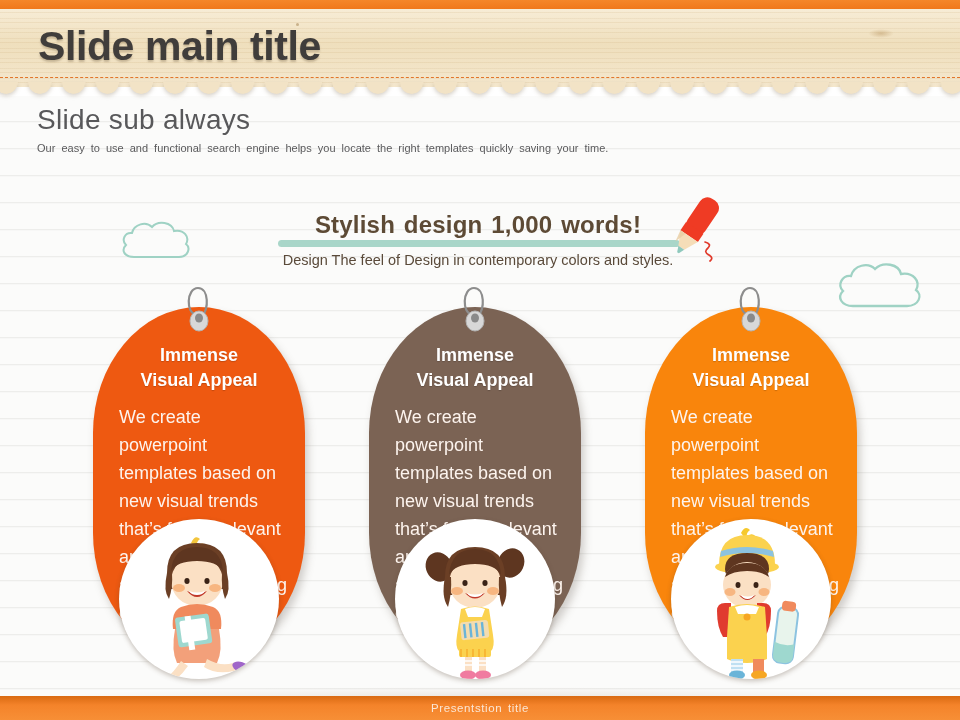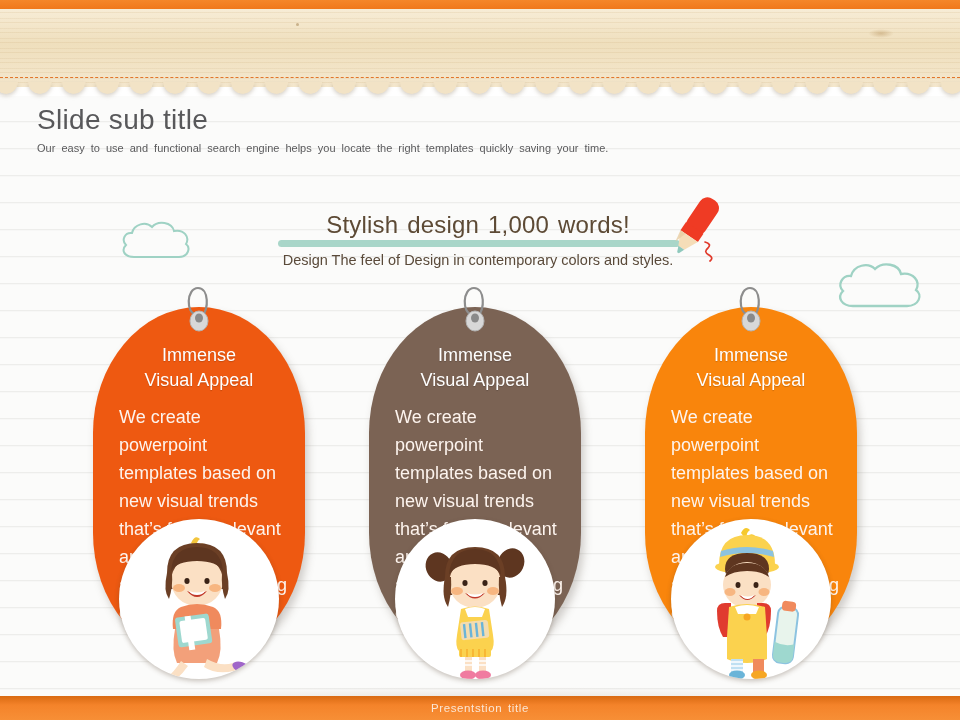--- a/index.html
+++ b/index.html
@@ -122,21 +122,21 @@
   .cloud { position: absolute; }
   .cloud svg { display: block; }
 
   
   .headline {
     position: absolute;
     left: 278px; top: 211px;
     width: 400px;
     text-align: center;
     font-size: 24px;
-    font-weight: normal;
+    font-weight: bold;
     color: #5d4a35;
     letter-spacing: 0.2px;
     word-spacing: 2px;
   }
   .headline-rule {
     position: absolute;
     left: 278px; top: 240px;
     width: 402px; height: 7px;
     border-radius: 4px;
     background: #a9d6c9;
@@ -164,21 +164,21 @@
   .card-1 { left: 93px;  top: 307px; background: #ee5911; }
   .card-2 { left: 369px; top: 307px; background: #7b6354; }
   .card-3 { left: 645px; top: 307px; background: #f9850c; }
 
   .card-title {
     position: absolute;
     left: 0; top: 36px;
     width: 212px;
     text-align: center;
     font-size: 18px;
-    font-weight: normal;
+    font-weight: bold;
     color: #ffffff;
     line-height: 25px;
     text-shadow: 0 1px 1px rgba(0,0,0,0.18);
   }
   .card-body {
     position: absolute;
     left: 26px; top: 96px;
     width: 170px;
     font-size: 18px;
     color: #fdf4ee;
@@ -237,21 +237,22 @@
 
   <div class="top-bar"></div>
 
   <div class="wood">
     <div class="wood-knot"></div>
     <div class="wood-dot"></div>
   </div>
   <div class="stitch"></div>
   <div class="scallop"></div>
 
-  <div class="sub-title">Slide sub title</div>
+  <div class="main-title">Slide main title</div>
+  <div class="sub-title">Slide sub always</div>
   <div class="sub-desc">Our easy to use and functional search engine helps you locate the right templates quickly saving your time.</div>
 
   <div class="cloud" style="left:118px; top:219px;">
     <svg width="76" height="42" viewBox="0 0 76 42">
       <path d="M16 38 C6 38 3 31 8 26 C3 21 7 13 14 14 C16 5 28 2 34 8 C40 1 54 3 56 12 C66 10 72 18 68 25 C73 29 70 38 61 38 Z" fill="none" stroke="#9fd2c4" stroke-width="2"></path>
     </svg>
   </div>
   <div class="cloud" style="left:833px; top:259px;">
     <svg width="98" height="52" viewBox="0 0 98 52">
       <path d="M20 47 C8 47 4 38 10 32 C4 26 9 16 18 17 C21 6 35 3 42 10 C50 2 66 5 68 15 C80 13 88 22 83 31 C90 36 86 47 74 47 Z" fill="none" stroke="#9fd2c4" stroke-width="2.3"></path>

